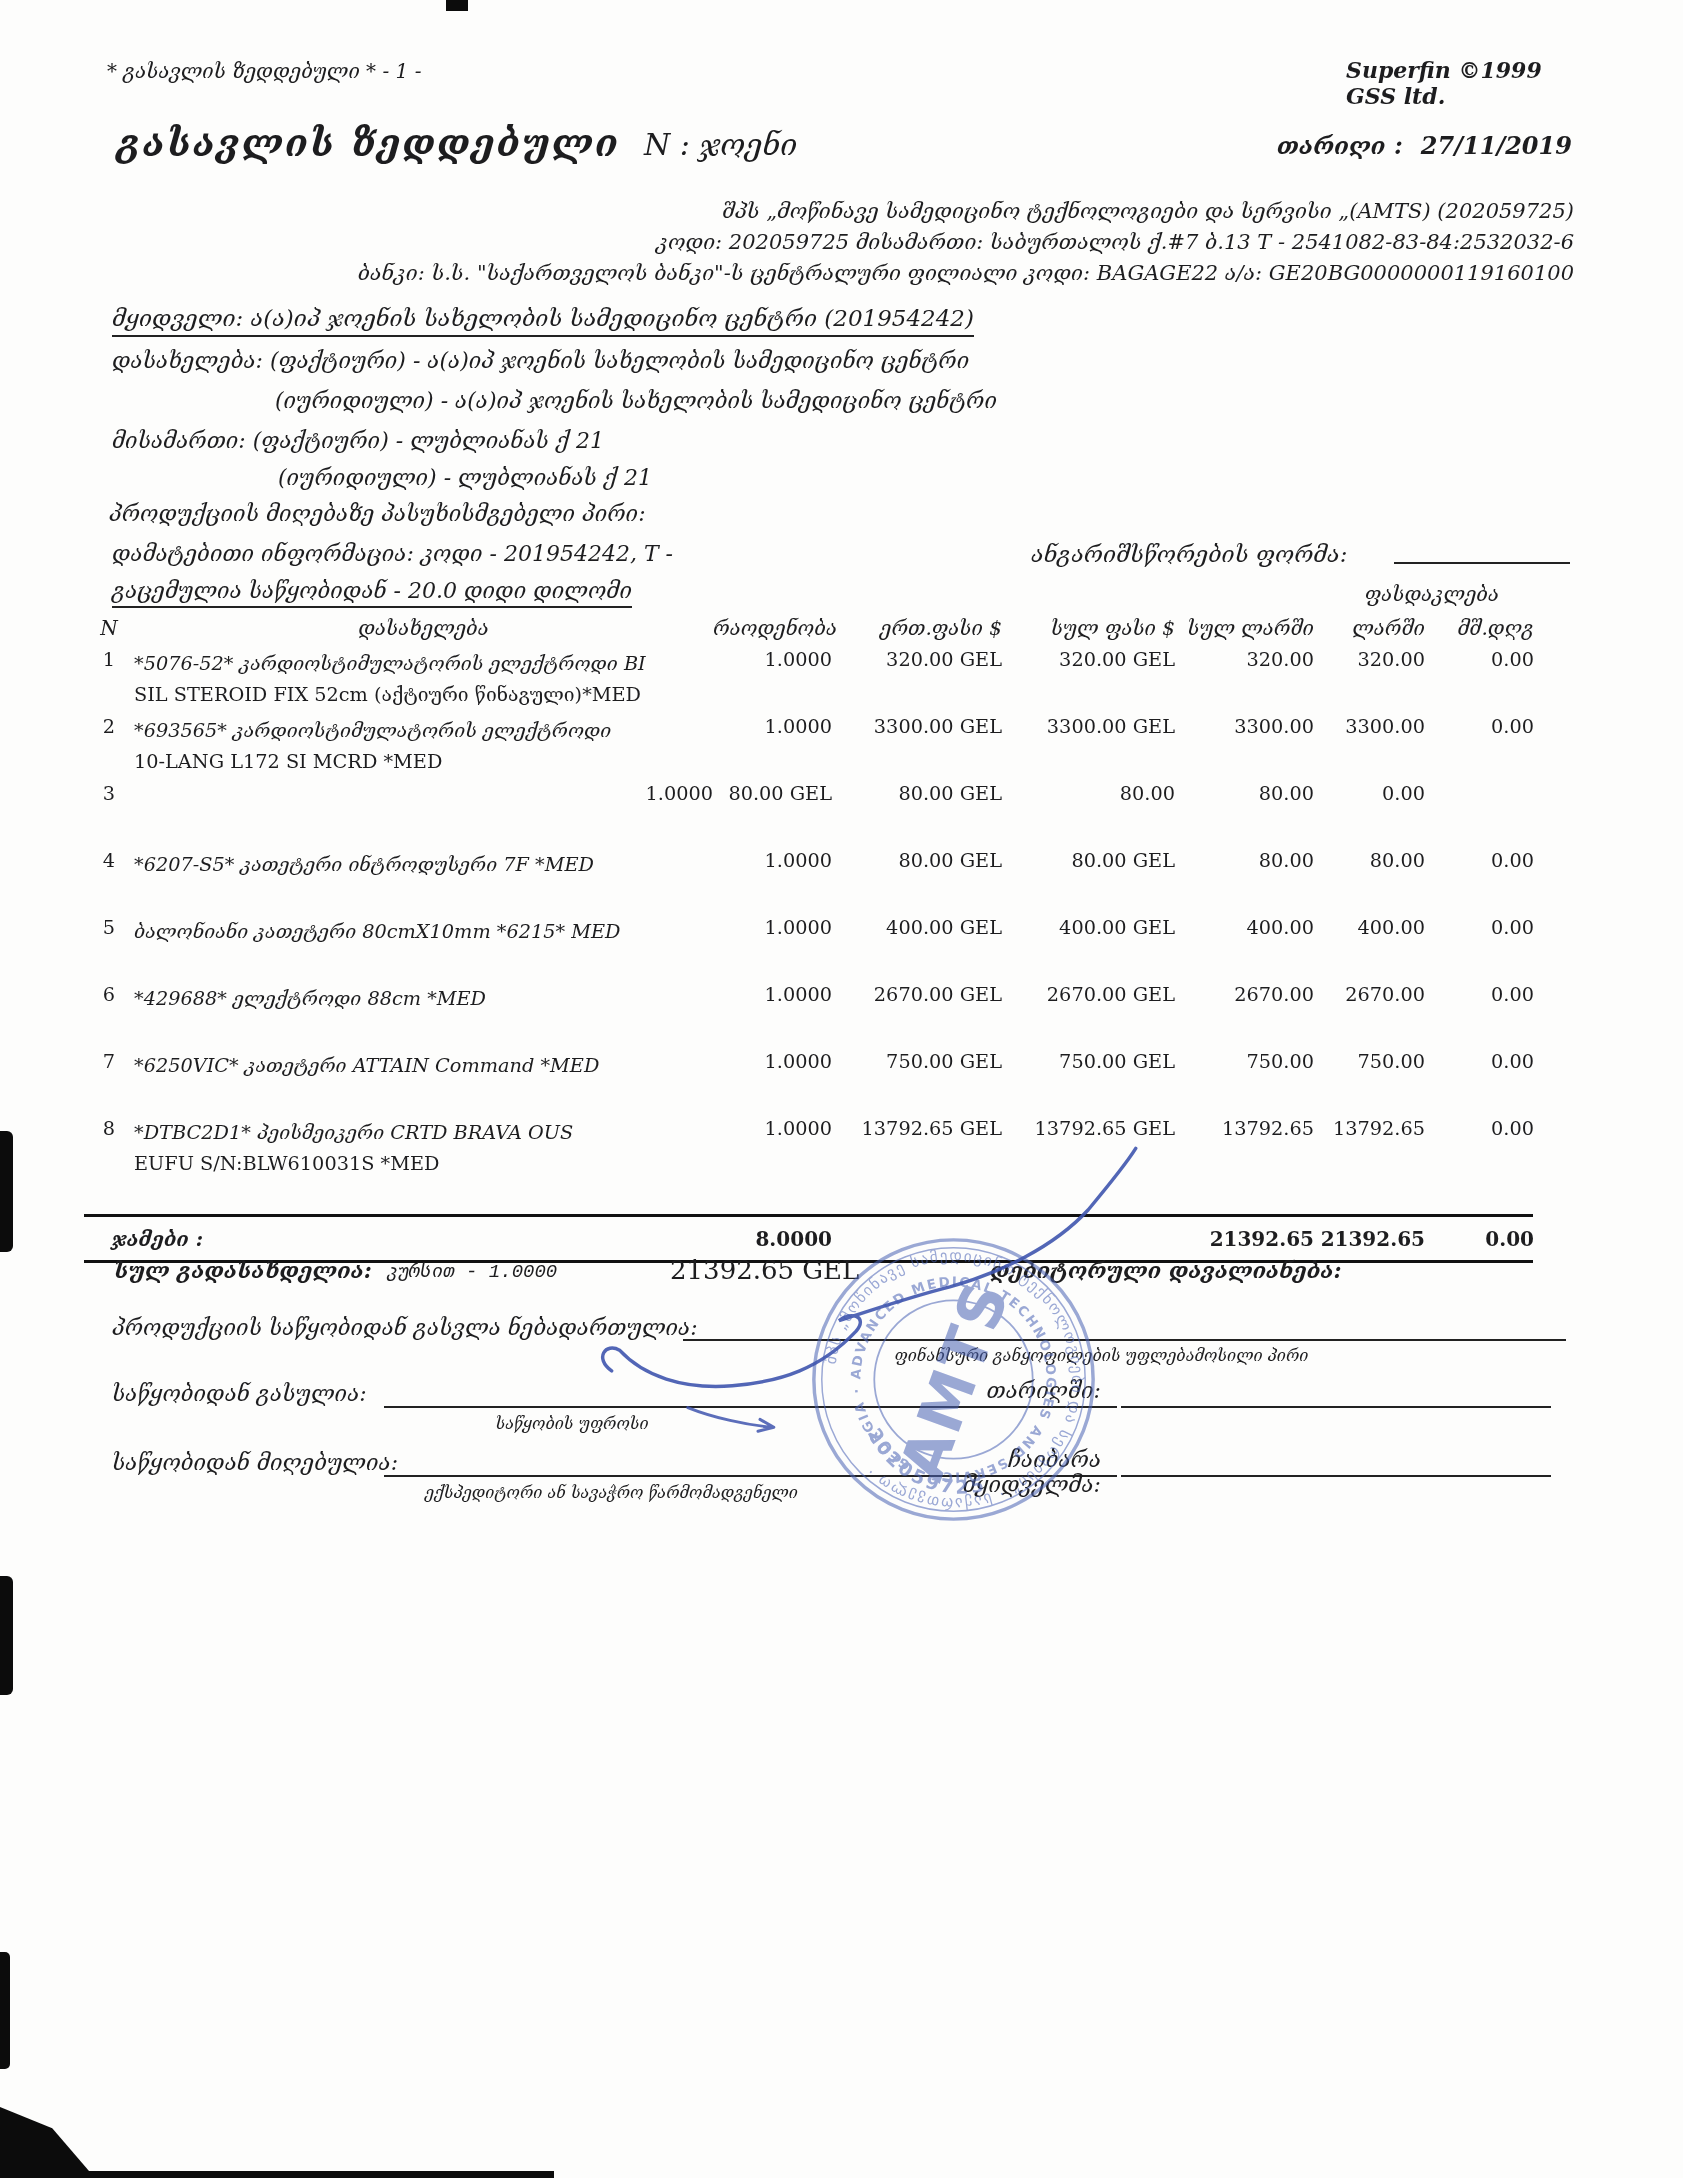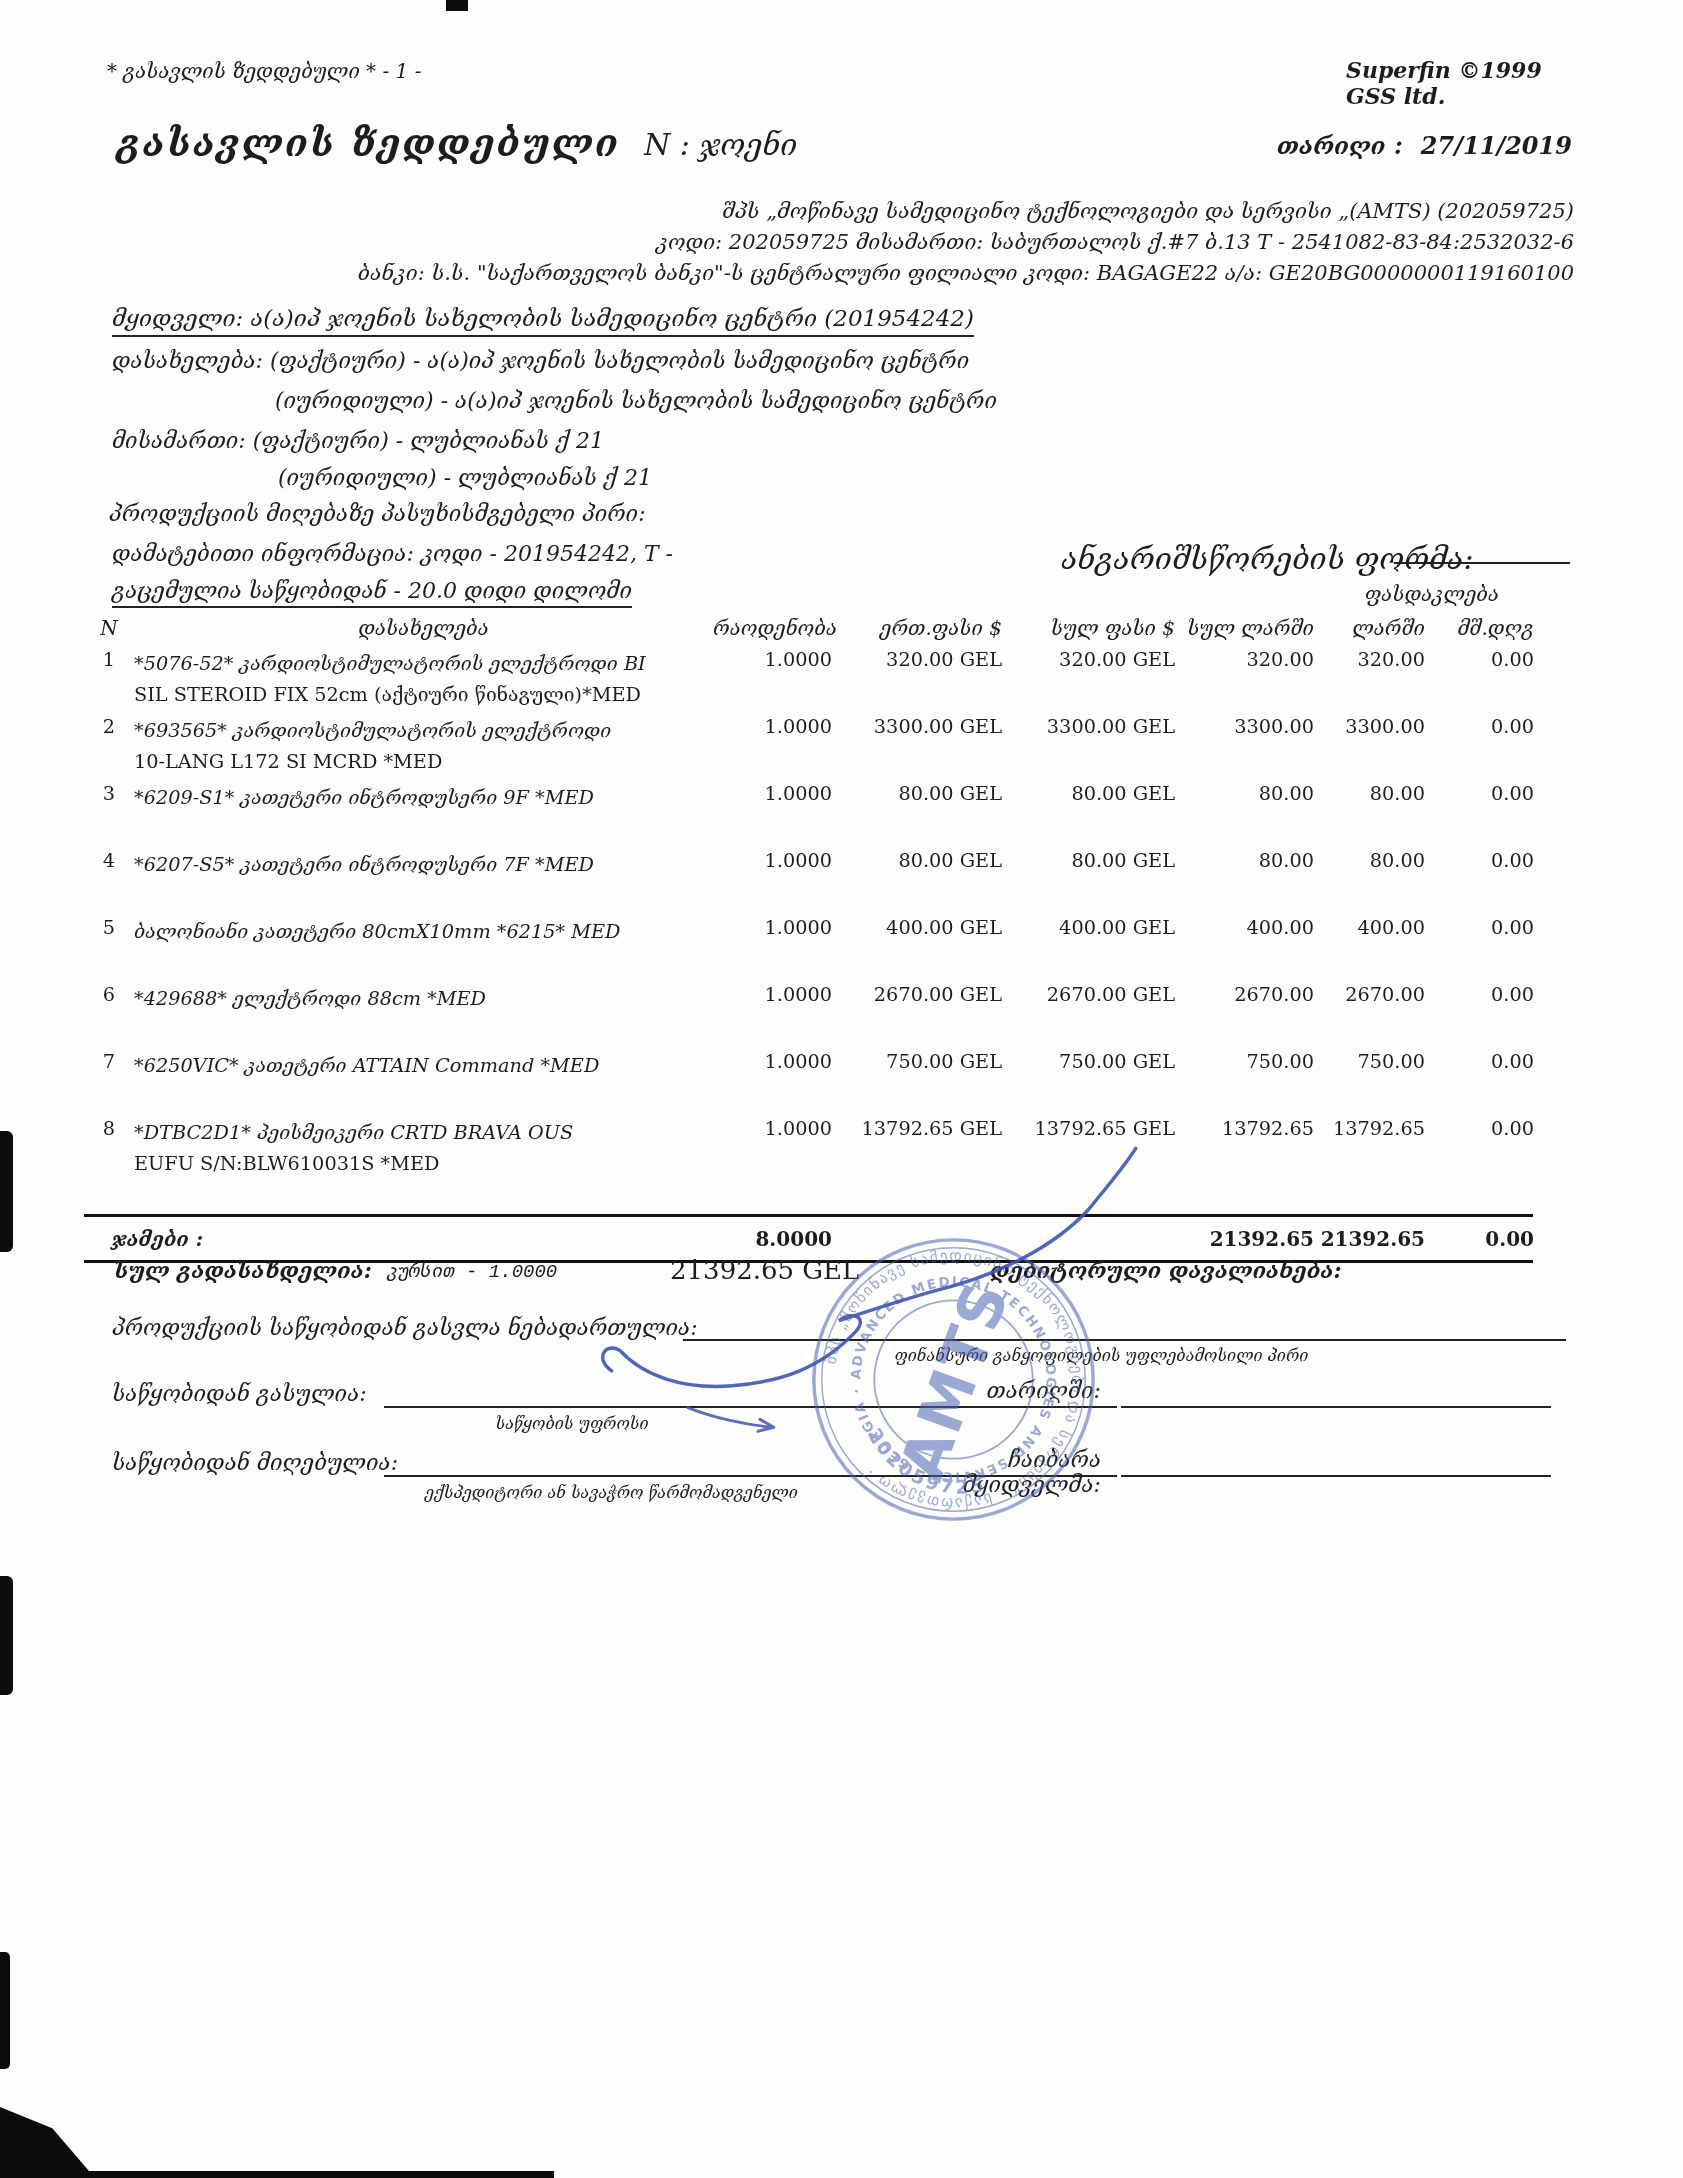--- a/index.html
+++ b/index.html
@@ -19,21 +19,21 @@
   
   .seller{left:297px;top:196px;width:1277px;text-align:right;font-size:21px;font-style:italic;line-height:31px;}
   
   .buyer-line{left:112px;top:305px;font-size:23px;font-style:italic;border-bottom:2px solid #222;padding-bottom:4px;}
   .b-name1{left:112px;top:348px;font-size:22px;font-style:italic;}
   .b-name2{left:275px;top:388px;font-size:22px;font-style:italic;}
   .b-addr1{left:112px;top:428px;font-size:22px;font-style:italic;}
   .b-addr2{left:278px;top:465px;font-size:22px;font-style:italic;}
   .b-resp{left:109px;top:501px;font-size:22px;font-style:italic;}
   .b-add{left:112px;top:541px;font-size:22px;font-style:italic;}
-  .b-settle{left:1061px;top:541px;font-size:30px;font-style:italic;}
+  .b-settle{left:1031px;top:541px;font-size:23px;font-style:italic;}
   .settle-line{left:1394px;top:562px;width:176px;border-bottom:2px solid #222;height:0;}
   .b-issued{left:112px;top:578px;font-size:22px;font-style:italic;border-bottom:2.5px solid #222;padding-bottom:3px;}
   
   .table-area{left:84px;top:582px;width:1449px;}
   .disc-over{position:absolute;top:0;right:34px;font-size:20px;font-style:italic;}
   .thead{display:grid;grid-template-columns:50px 579px 119px 170px 173px 139px 111px 109px;margin-top:34px;font-size:20px;font-style:italic;}
   .thead .c{white-space:nowrap;}
   .trow{display:grid;grid-template-columns:50px 579px 119px 170px 173px 139px 111px 109px;min-height:67px;font-size:19.3px;align-items:start;}
   .c-n{text-align:center;}
   .c-name{text-align:left;padding-right:10px;line-height:31px;}
@@ -129,23 +129,20 @@
           </div>
         <div class="num">1.0000</div>
         <div class="num">3300.00 GEL</div>
         <div class="num">3300.00 GEL</div>
         <div class="num">3300.00</div>
         <div class="num">3300.00</div>
         <div class="num">0.00</div>
       </div>
       <div class="trow">
         <div class="c-n">3</div>
-        <div class="c-name">
-            <span class="georgian" style="display:block">*6209-S1* კათეტერი ინტროდუსერი 9F *MED</span>
-          </div>
         <div class="num">1.0000</div>
         <div class="num">80.00 GEL</div>
         <div class="num">80.00 GEL</div>
         <div class="num">80.00</div>
         <div class="num">80.00</div>
         <div class="num">0.00</div>
       </div>
       <div class="trow">
         <div class="c-n">4</div>
         <div class="c-name">

